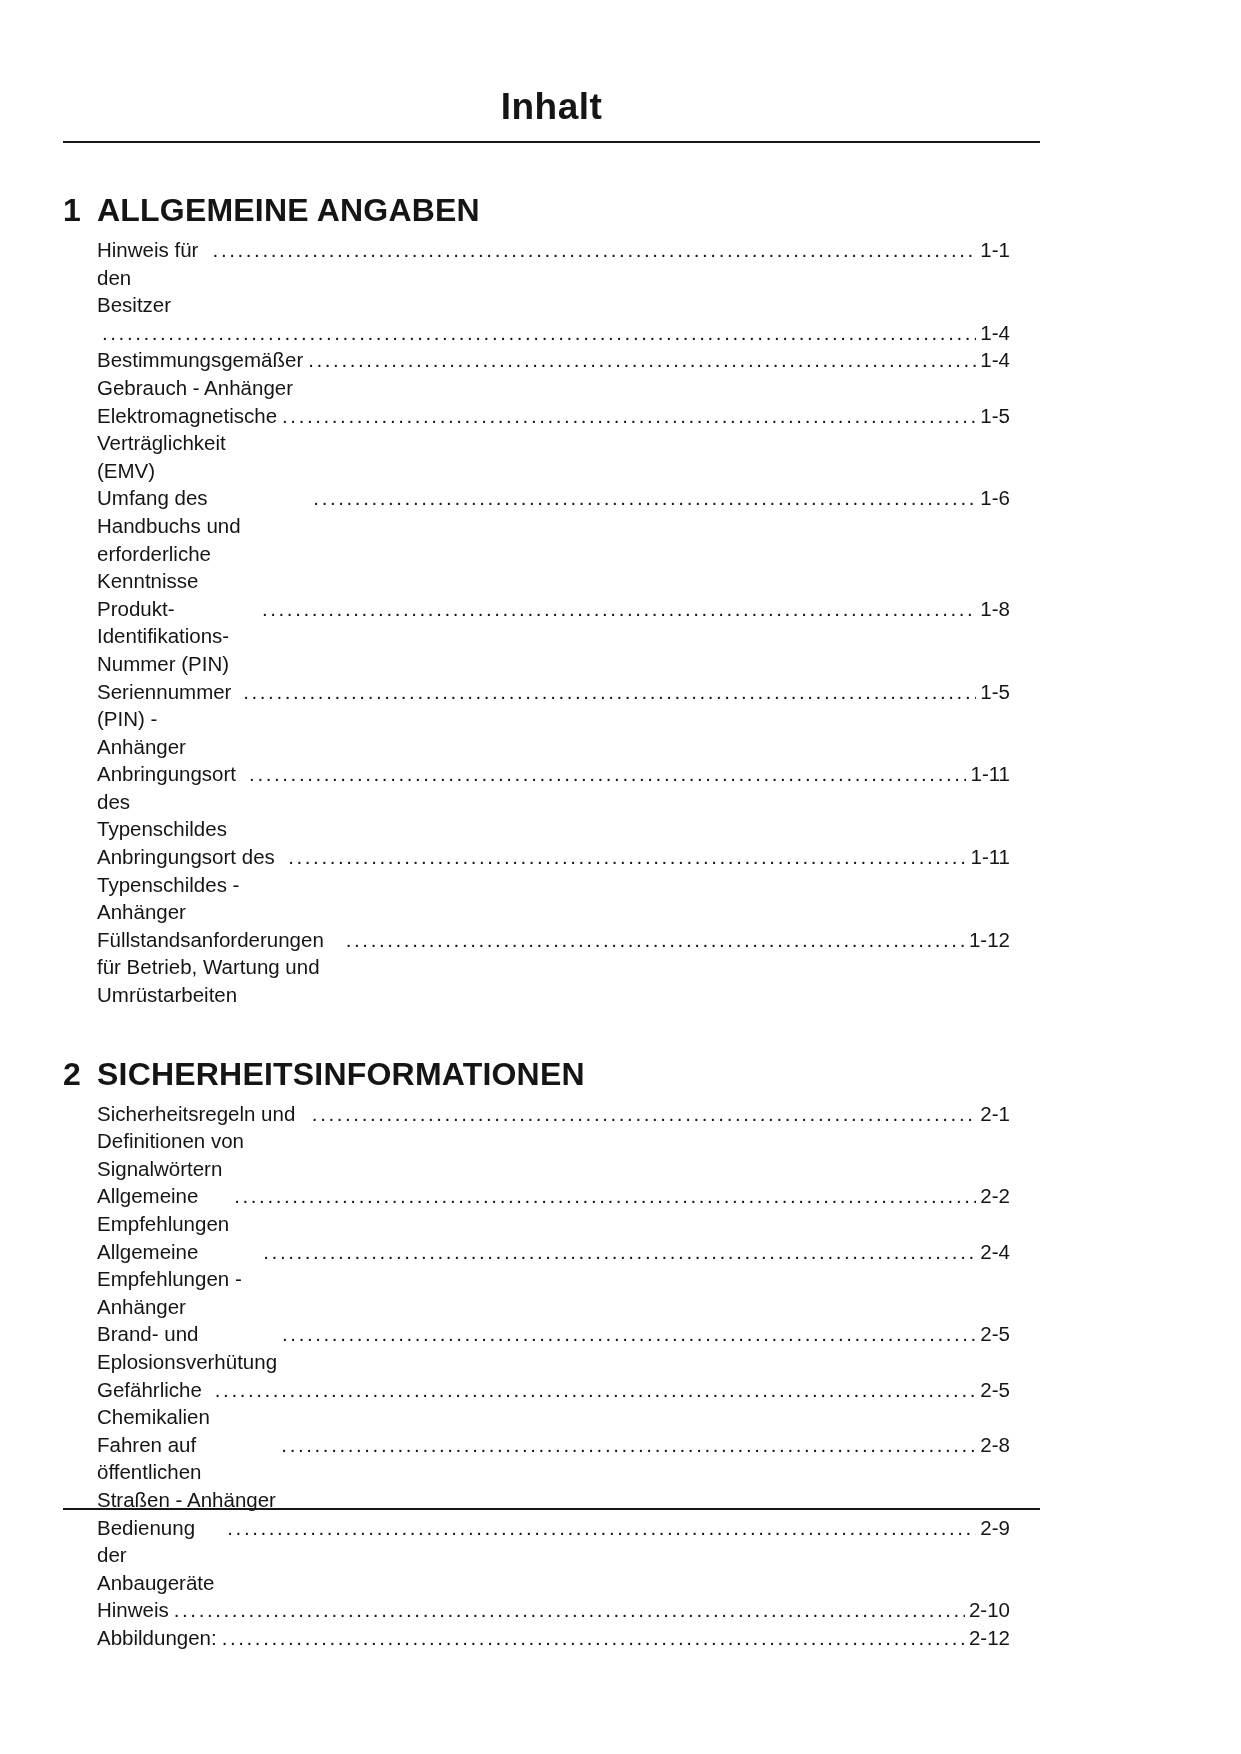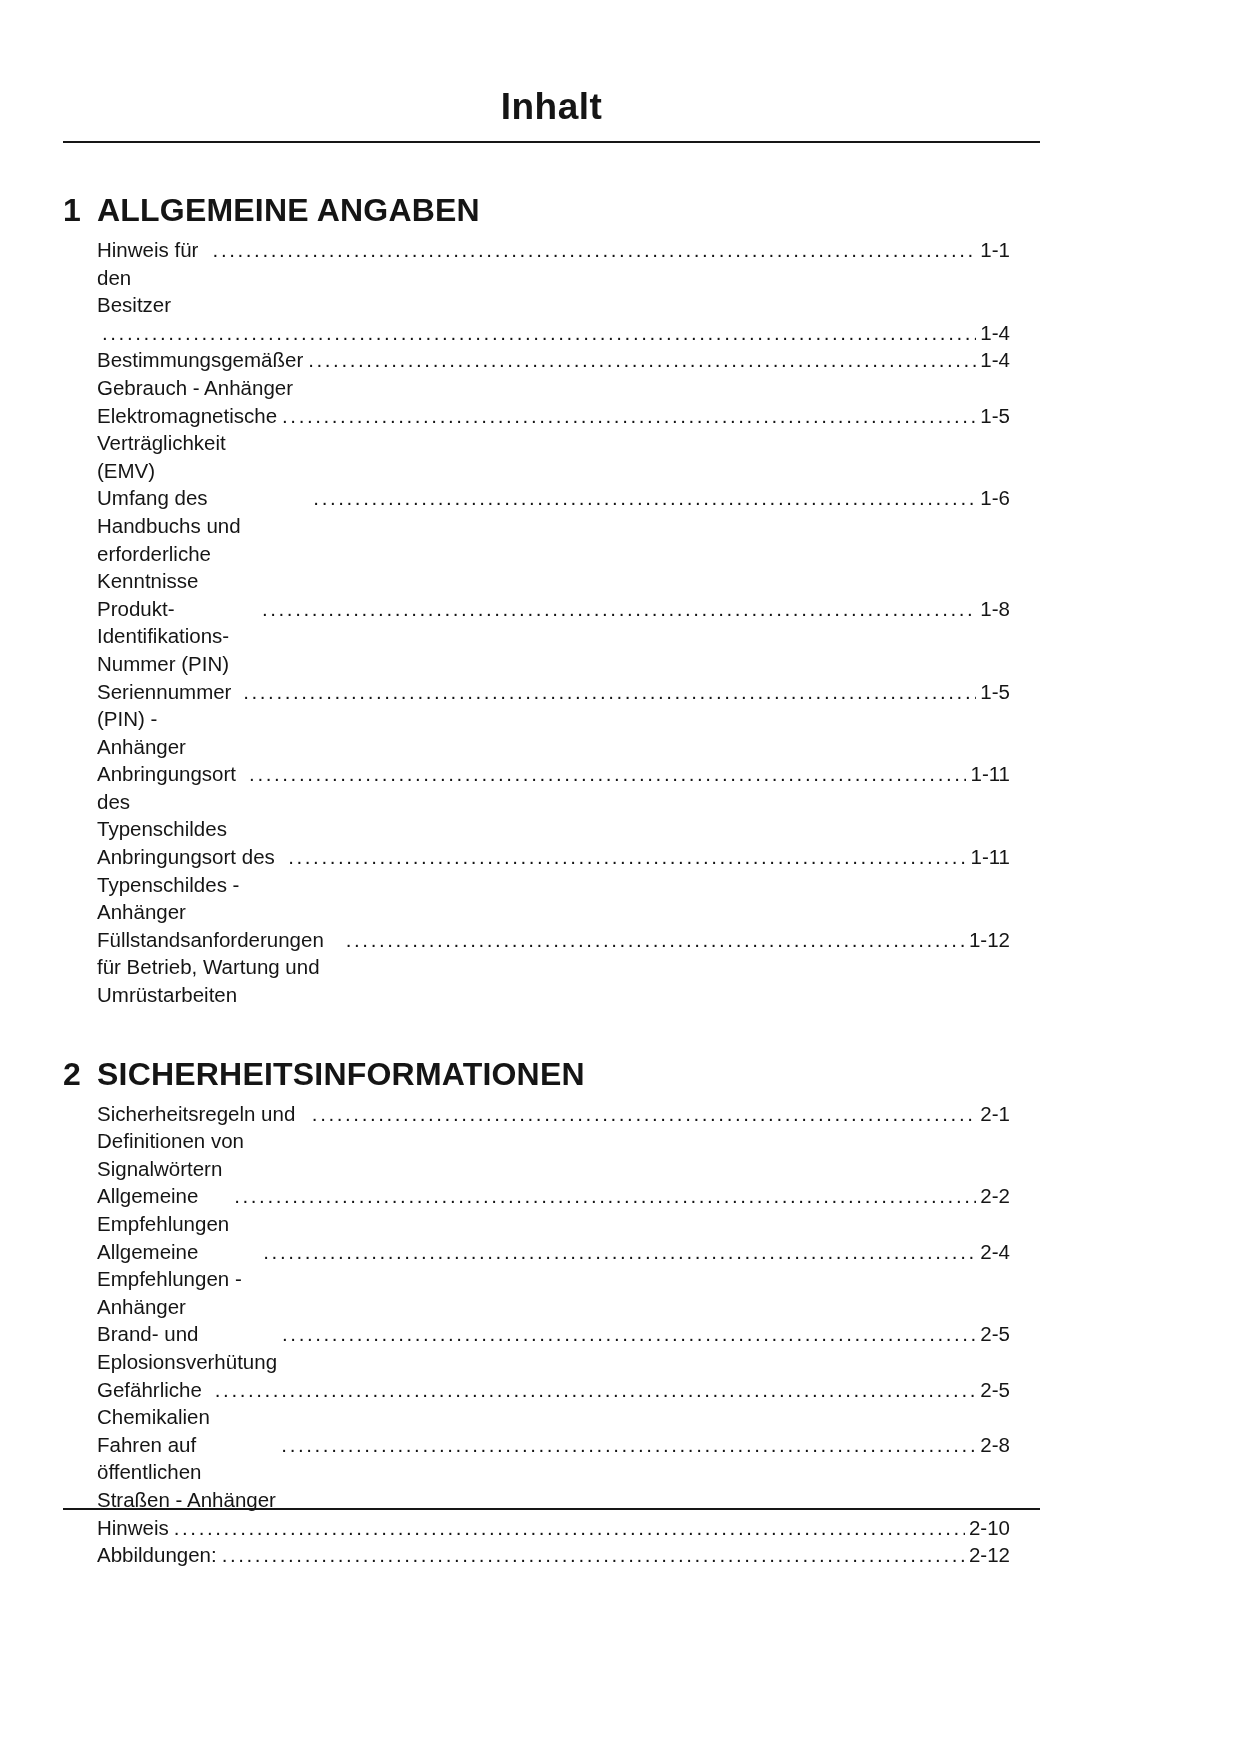--- a/index.html
+++ b/index.html
@@ -153,20 +153,25 @@
               <span class="entry-label">Gefährliche Chemikalien</span>
               <span class="dot-leader"></span>
               <span class="entry-page">2-5</span>
             </div>
             <div class="toc-entry">
               <span class="entry-label">Fahren auf öffentlichen Straßen - Anhänger</span>
               <span class="dot-leader"></span>
               <span class="entry-page">2-8</span>
             </div>
             <div class="toc-entry">
+              <span class="entry-label">Bedienung der Anbaugeräte</span>
+              <span class="dot-leader"></span>
+              <span class="entry-page">2-9</span>
+            </div>
+            <div class="toc-entry">
               <span class="entry-label">Hinweis</span>
               <span class="dot-leader"></span>
               <span class="entry-page">2-10</span>
             </div>
             <div class="toc-entry">
               <span class="entry-label">Abbildungen:</span>
               <span class="dot-leader"></span>
               <span class="entry-page">2-12</span>
             </div>
           </div>

